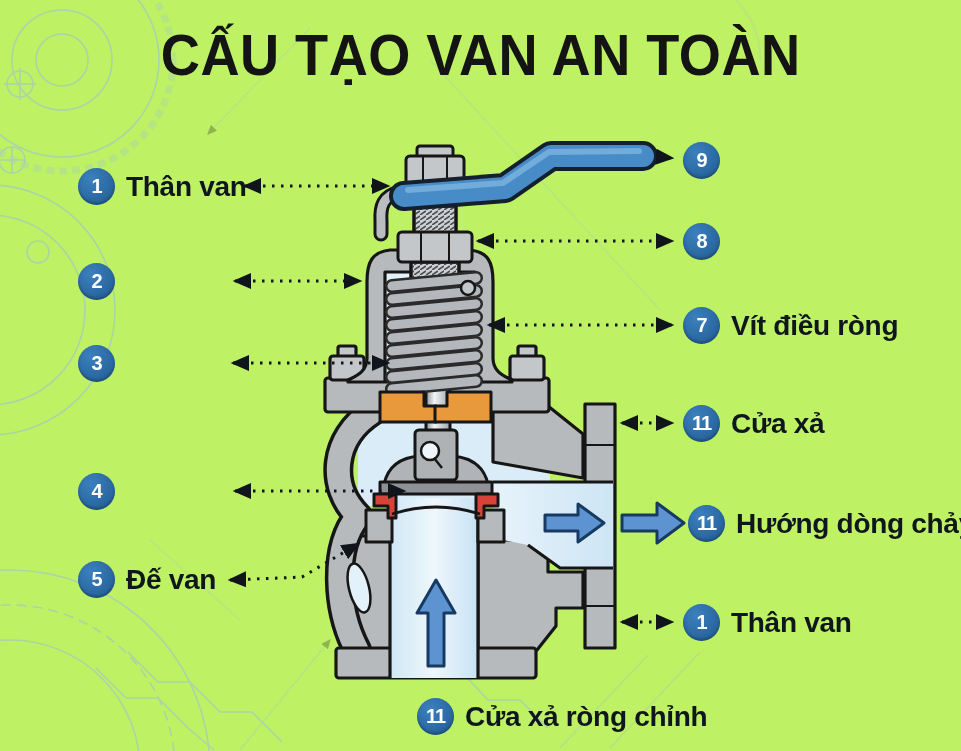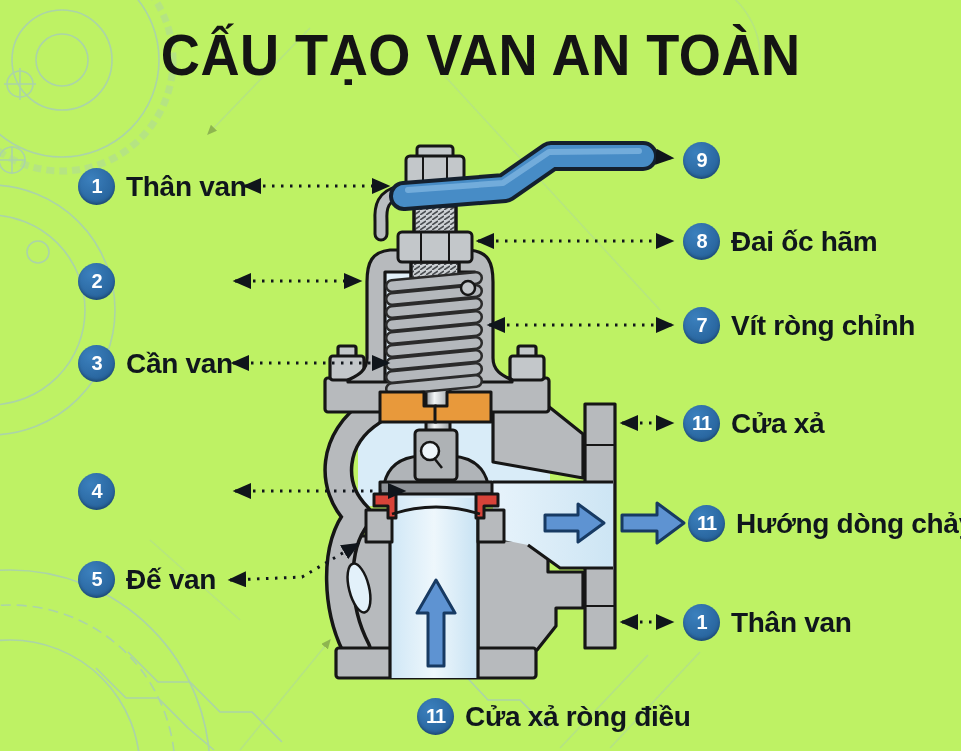--- a/index.html
+++ b/index.html
@@ -241,52 +241,50 @@
 
   <div class="lbl" id="lab-l1">
     <span class="badge">1</span>
     <span>Thân van</span>
   </div>
   <div class="lbl" id="lab-l2">
     <span class="badge">2</span>
   </div>
   <div class="lbl" id="lab-l3">
     <span class="badge">3</span>
-    <span>Cần van</span>
   </div>
   <div class="lbl" id="lab-l4">
     <span class="badge">4</span>
   </div>
   <div class="lbl" id="lab-l5">
     <span class="badge">5</span>
     <span>Đế van</span>
   </div>
 
   <div class="lbl" id="lab-r9">
     <span class="badge">9</span>
   </div>
   <div class="lbl" id="lab-r8">
     <span class="badge">8</span>
-    <span>Đai ốc hãm</span>
   </div>
   <div class="lbl" id="lab-r7">
     <span class="badge">7</span>
-    <span>Vít ròng chỉnh</span>
+    <span>Vít điều ròng</span>
   </div>
   <div class="lbl" id="lab-r11">
     <span class="badge">11</span>
     <span>Cửa xả</span>
   </div>
   <div class="lbl" id="lab-r12">
     <span class="badge">11</span>
     <span>Hướng dòng chảy</span>
   </div>
   <div class="lbl" id="lab-r1">
     <span class="badge">1</span>
     <span>Thân van</span>
   </div>
 
   <div class="lbl" id="lab-b11">
     <span class="badge">11</span>
-    <span>Cửa xả ròng điều</span>
+    <span>Cửa xả ròng chỉnh</span>
   </div>
 
 </div>
 
 </body></html>

